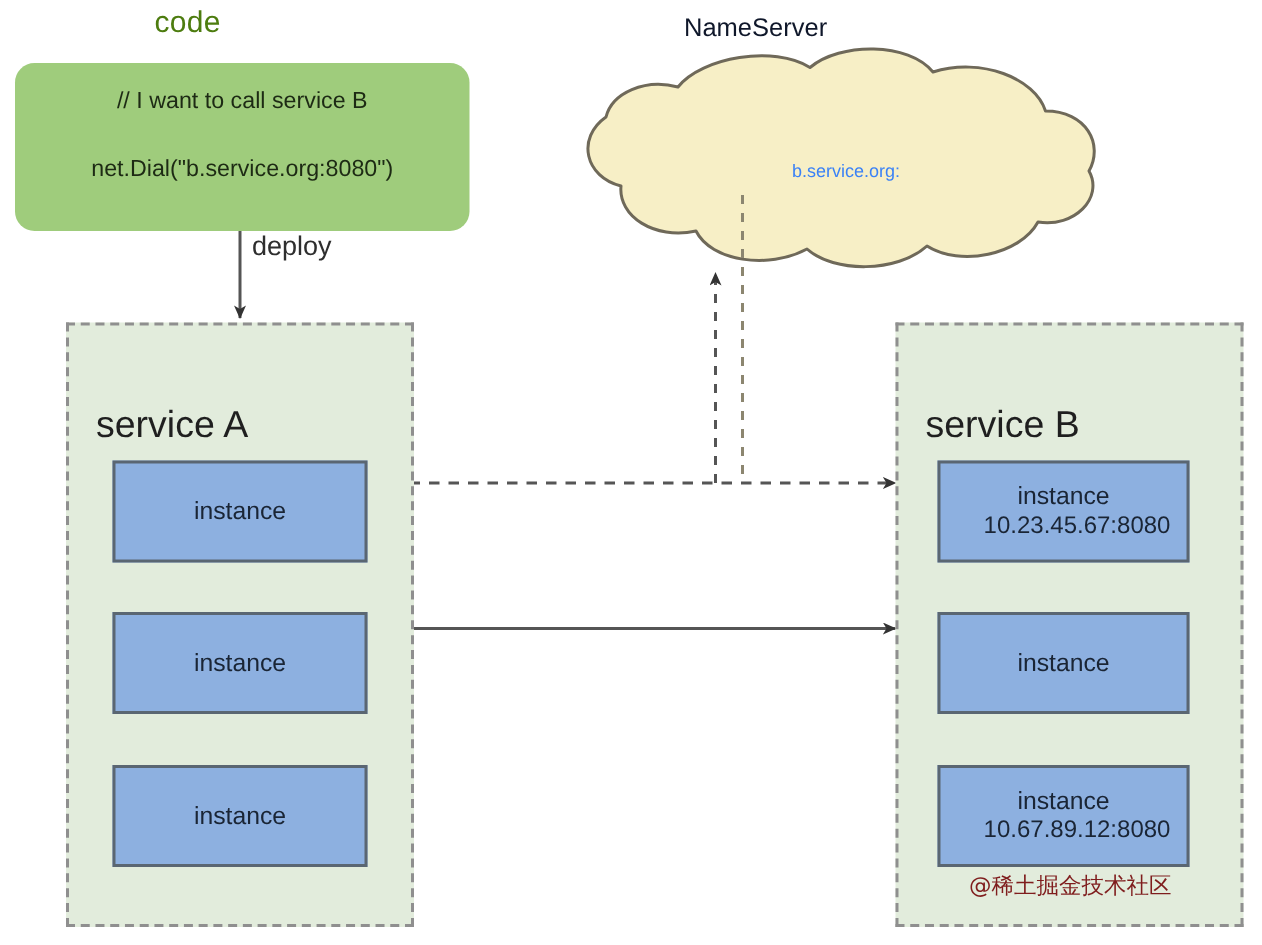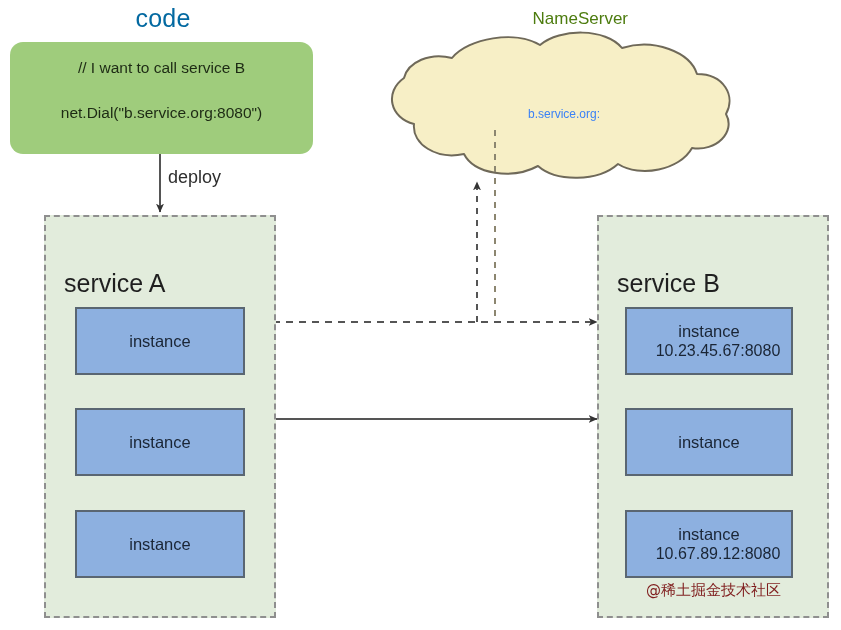--- a/index.html
+++ b/index.html
@@ -16,30 +16,30 @@
     width: 841px;
     height: 630px;
     background: #ffffff;
     overflow: hidden;
   }
   .abs { position: absolute; }
 
   
   .title-code {
     left: 103px; top: 4px; width: 120px;
-    text-align: center;
-    font-size: 25px;
-    color: #0369a1;
+    text-align: left;
+    font-size: 20px;
+    color: #4d7c0f;
     letter-spacing: 0.2px;
   }
   .title-nameserver {
     left: 456px; top: 9px; width: 172px;
-    text-align: right;
+    text-align: left;
     font-size: 17px;
-    color: #4d7c0f;
+    color: #0f172a;
   }
 
   
   .code-box {
     left: 10px; top: 42px;
     width: 303px; height: 112px;
     background: #9fcc7c;
     border-radius: 13px;
     box-sizing: border-box;
     padding: 16px 12px 13px 12px;
@@ -47,21 +47,21 @@
   .code-line {
     text-align: center;
     font-size: 15.5px;
     color: #1d2a14;
     line-height: 1.25;
   }
   .code-line.second { margin-top: 26px; }
 
   
   .deploy-label {
-    left: 168px; top: 167px;
+    left: 168px; top: 154px;
     font-size: 18px;
     color: #2e2e2e;
   }
 
   
   .service-box {
     background: #e2ecdc;
     border: 2px dashed #8f8f8f;
     box-sizing: border-box;
   }

